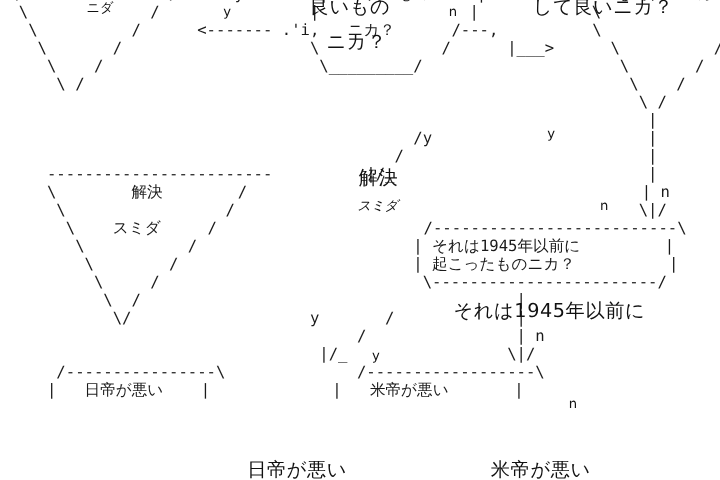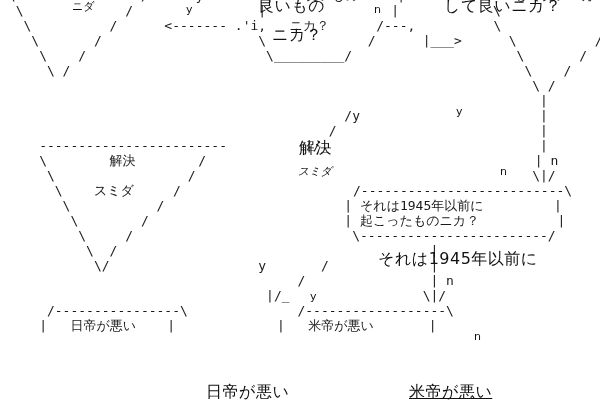--- a/index.html
+++ b/index.html
@@ -91,21 +91,21 @@
 
   <div class="aa-label" style="left:299px; top:141px;">解決</div>
 
   <div class="aa-label small" style="left:298px; top:165px;font-style:italic;">スミダ</div>
 
   <div class="aa-label" style="left:378px; top:252px;">それは1945年以前に</div>
 
 
   <div class="aa-label" style="left:206px; top:385px;text-align:center;">日帝が悪い</div>
 
-  <div class="aa-label" style="left:409px; top:385px;text-decoration:underline;">米帝が悪い</div>
+  <div class="aa-label" style="left:409px; top:385px;">米帝が悪い</div>
 
   <div class="branch-label" style="left:186px; top:3px;">y</div>
 
   <div class="branch-label" style="left:374px; top:3px;">n</div>
 
   <div class="branch-label" style="left:456px; top:105px;">y</div>
 
   <div class="branch-label" style="left:500px; top:165px;">n</div>
 
   <div class="branch-label" style="left:310px; top:290px;">y</div>

